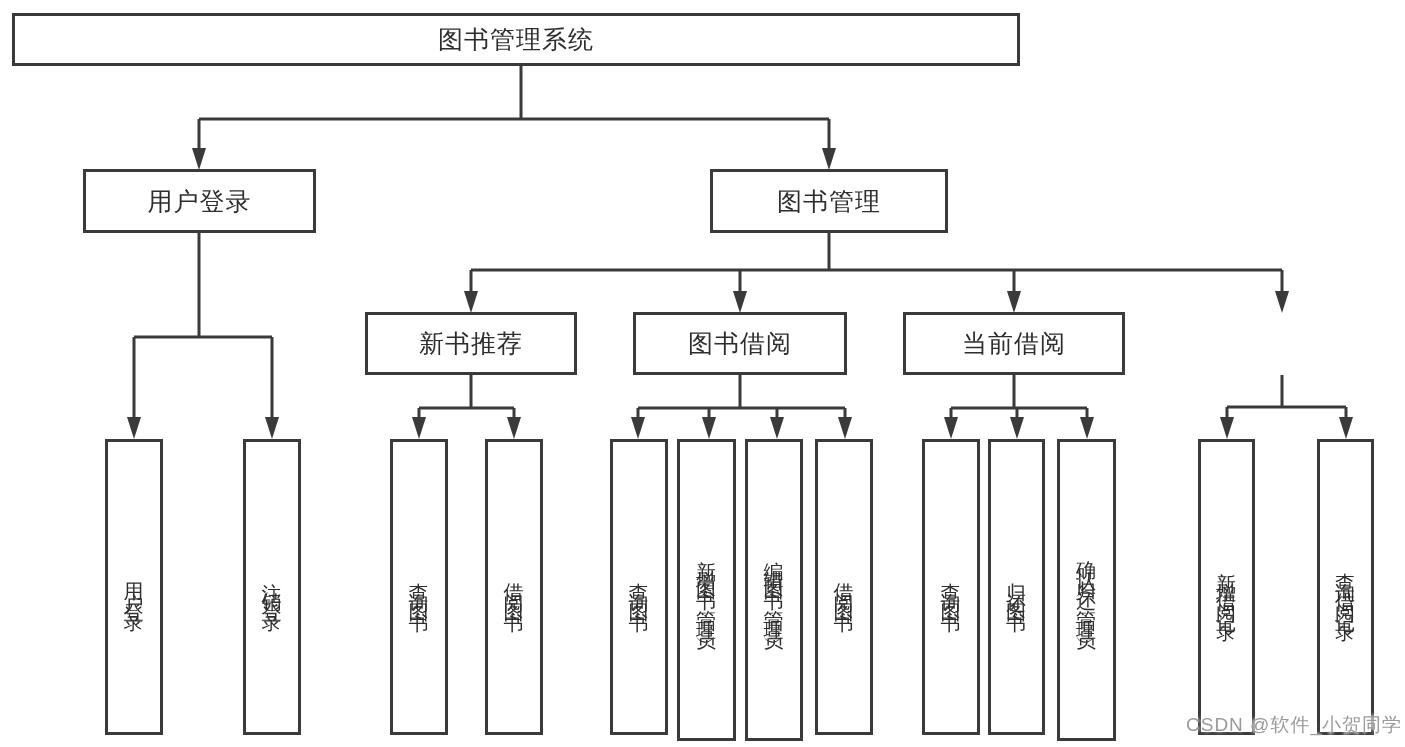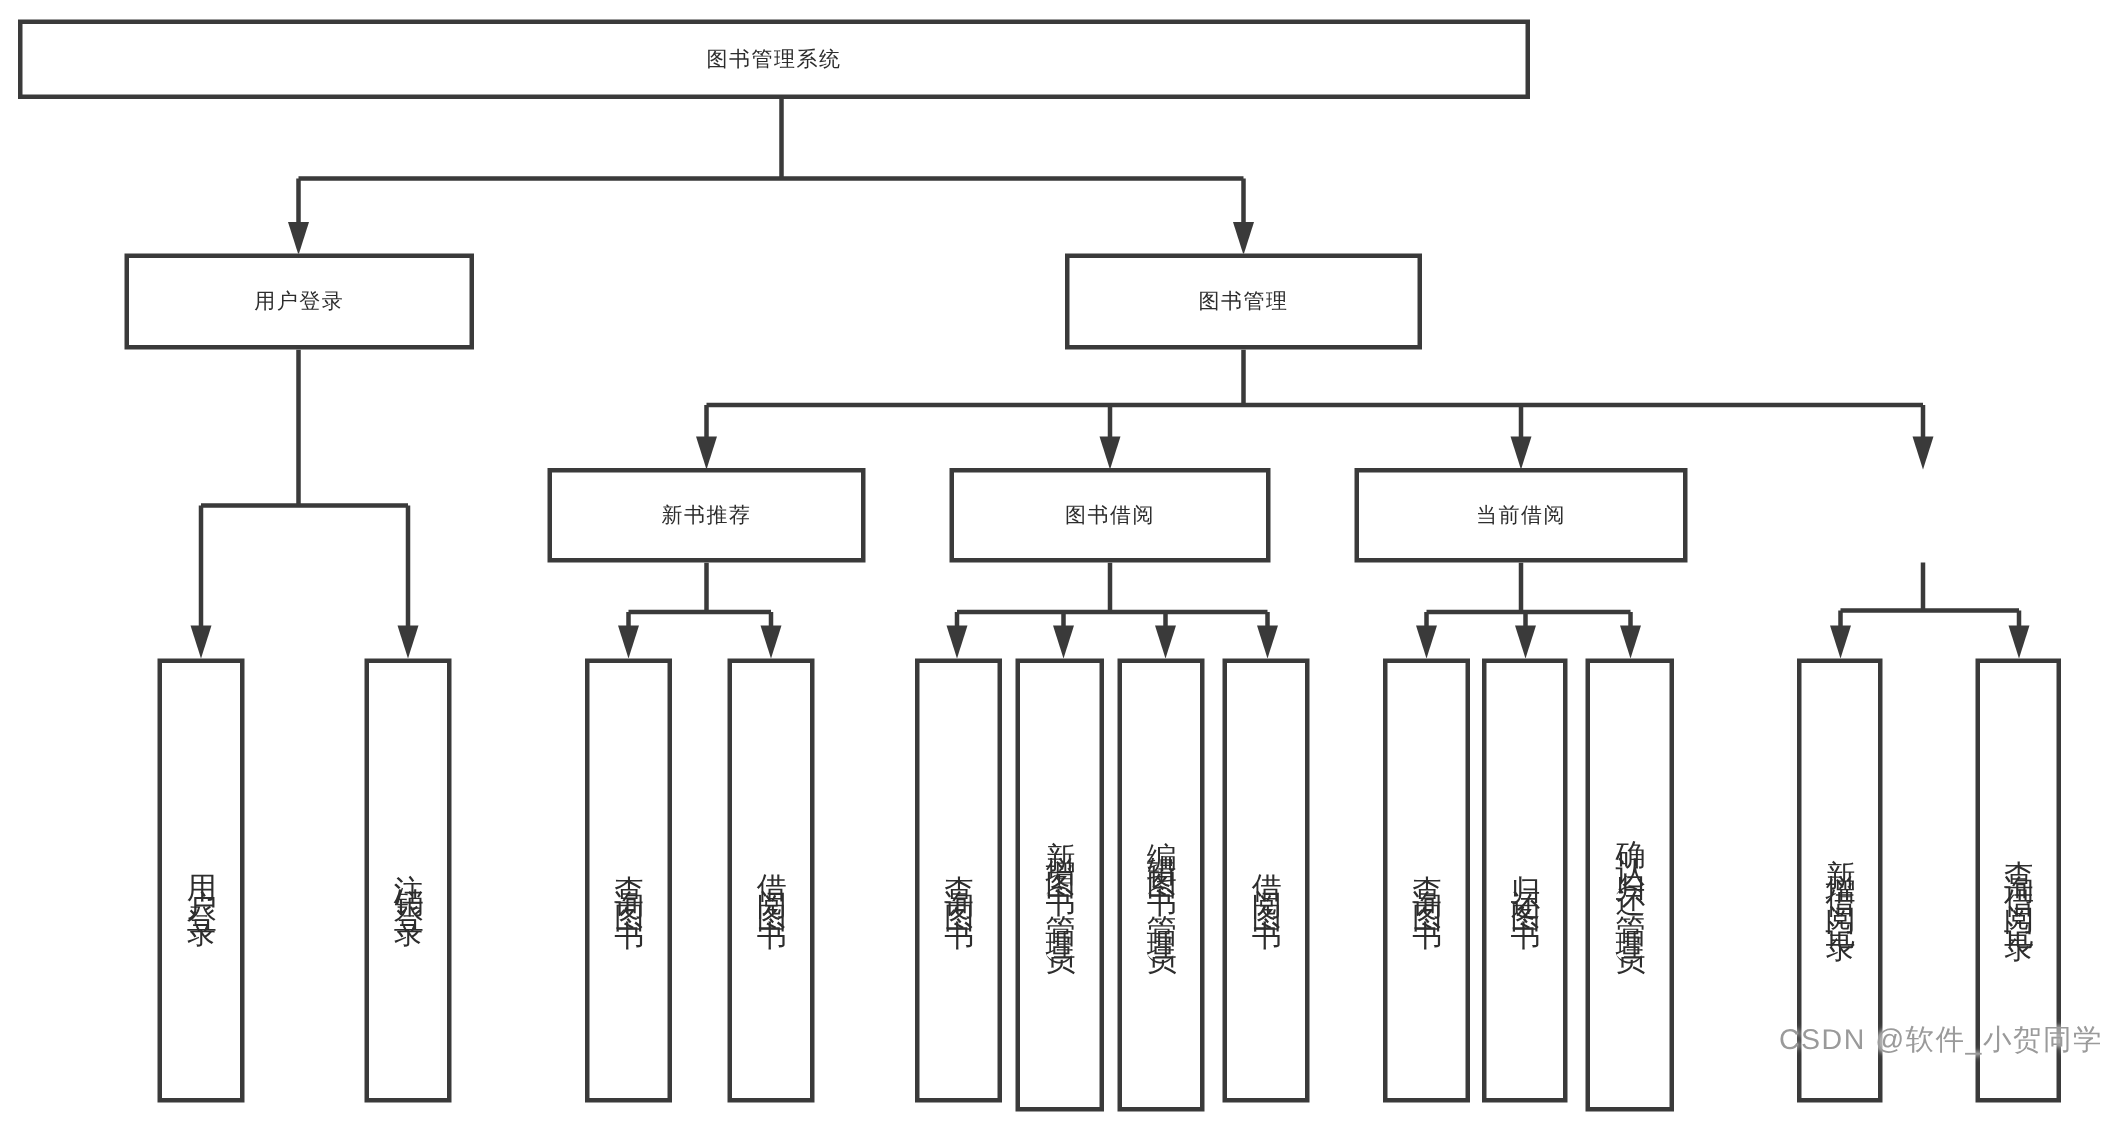--- a/index.html
+++ b/index.html
@@ -5,30 +5,30 @@
   html,body{margin:0;padding:0;background:#ffffff;}
   #stage{
     position:relative;width:1405px;height:747px;background:#ffffff;overflow:hidden;
     font-family:"Liberation Sans",sans-serif;
   }
   #wires{position:absolute;left:0;top:0;width:1405px;height:747px;}
   .node{
     position:absolute;box-sizing:border-box;border:3px solid #3a3a3a;background:#ffffff;
     display:flex;align-items:center;justify-content:center;color:#2d2d2d;
   }
-  .hbox{font-size:14px;letter-spacing:1px;white-space:nowrap;}
+  .hbox{font-size:25px;letter-spacing:1px;white-space:nowrap;}
   .vbox span{
     writing-mode:vertical-rl;text-orientation:mixed;
     font-size:20px;letter-spacing:10px;line-height:1;white-space:nowrap;
   }
   .root{z-index:2;}
   .lvl{z-index:2;}
   .leaf{z-index:2;}
   #watermark{
-    position:absolute;left:1186px;top:680px;z-index:5;
+    position:absolute;left:1186px;top:712px;z-index:5;
     font-size:19px;letter-spacing:1px;color:#9a9a9a;white-space:nowrap;
     text-shadow:0 0 3px #ffffff,0 0 5px #ffffff;
   }
   .stroke{stroke:#3a3a3a;stroke-width:3;fill:none;}
   .arrow{fill:#3a3a3a;stroke:none;}
 </style>
 </head>
 <body>
 
 <div id="stage">

